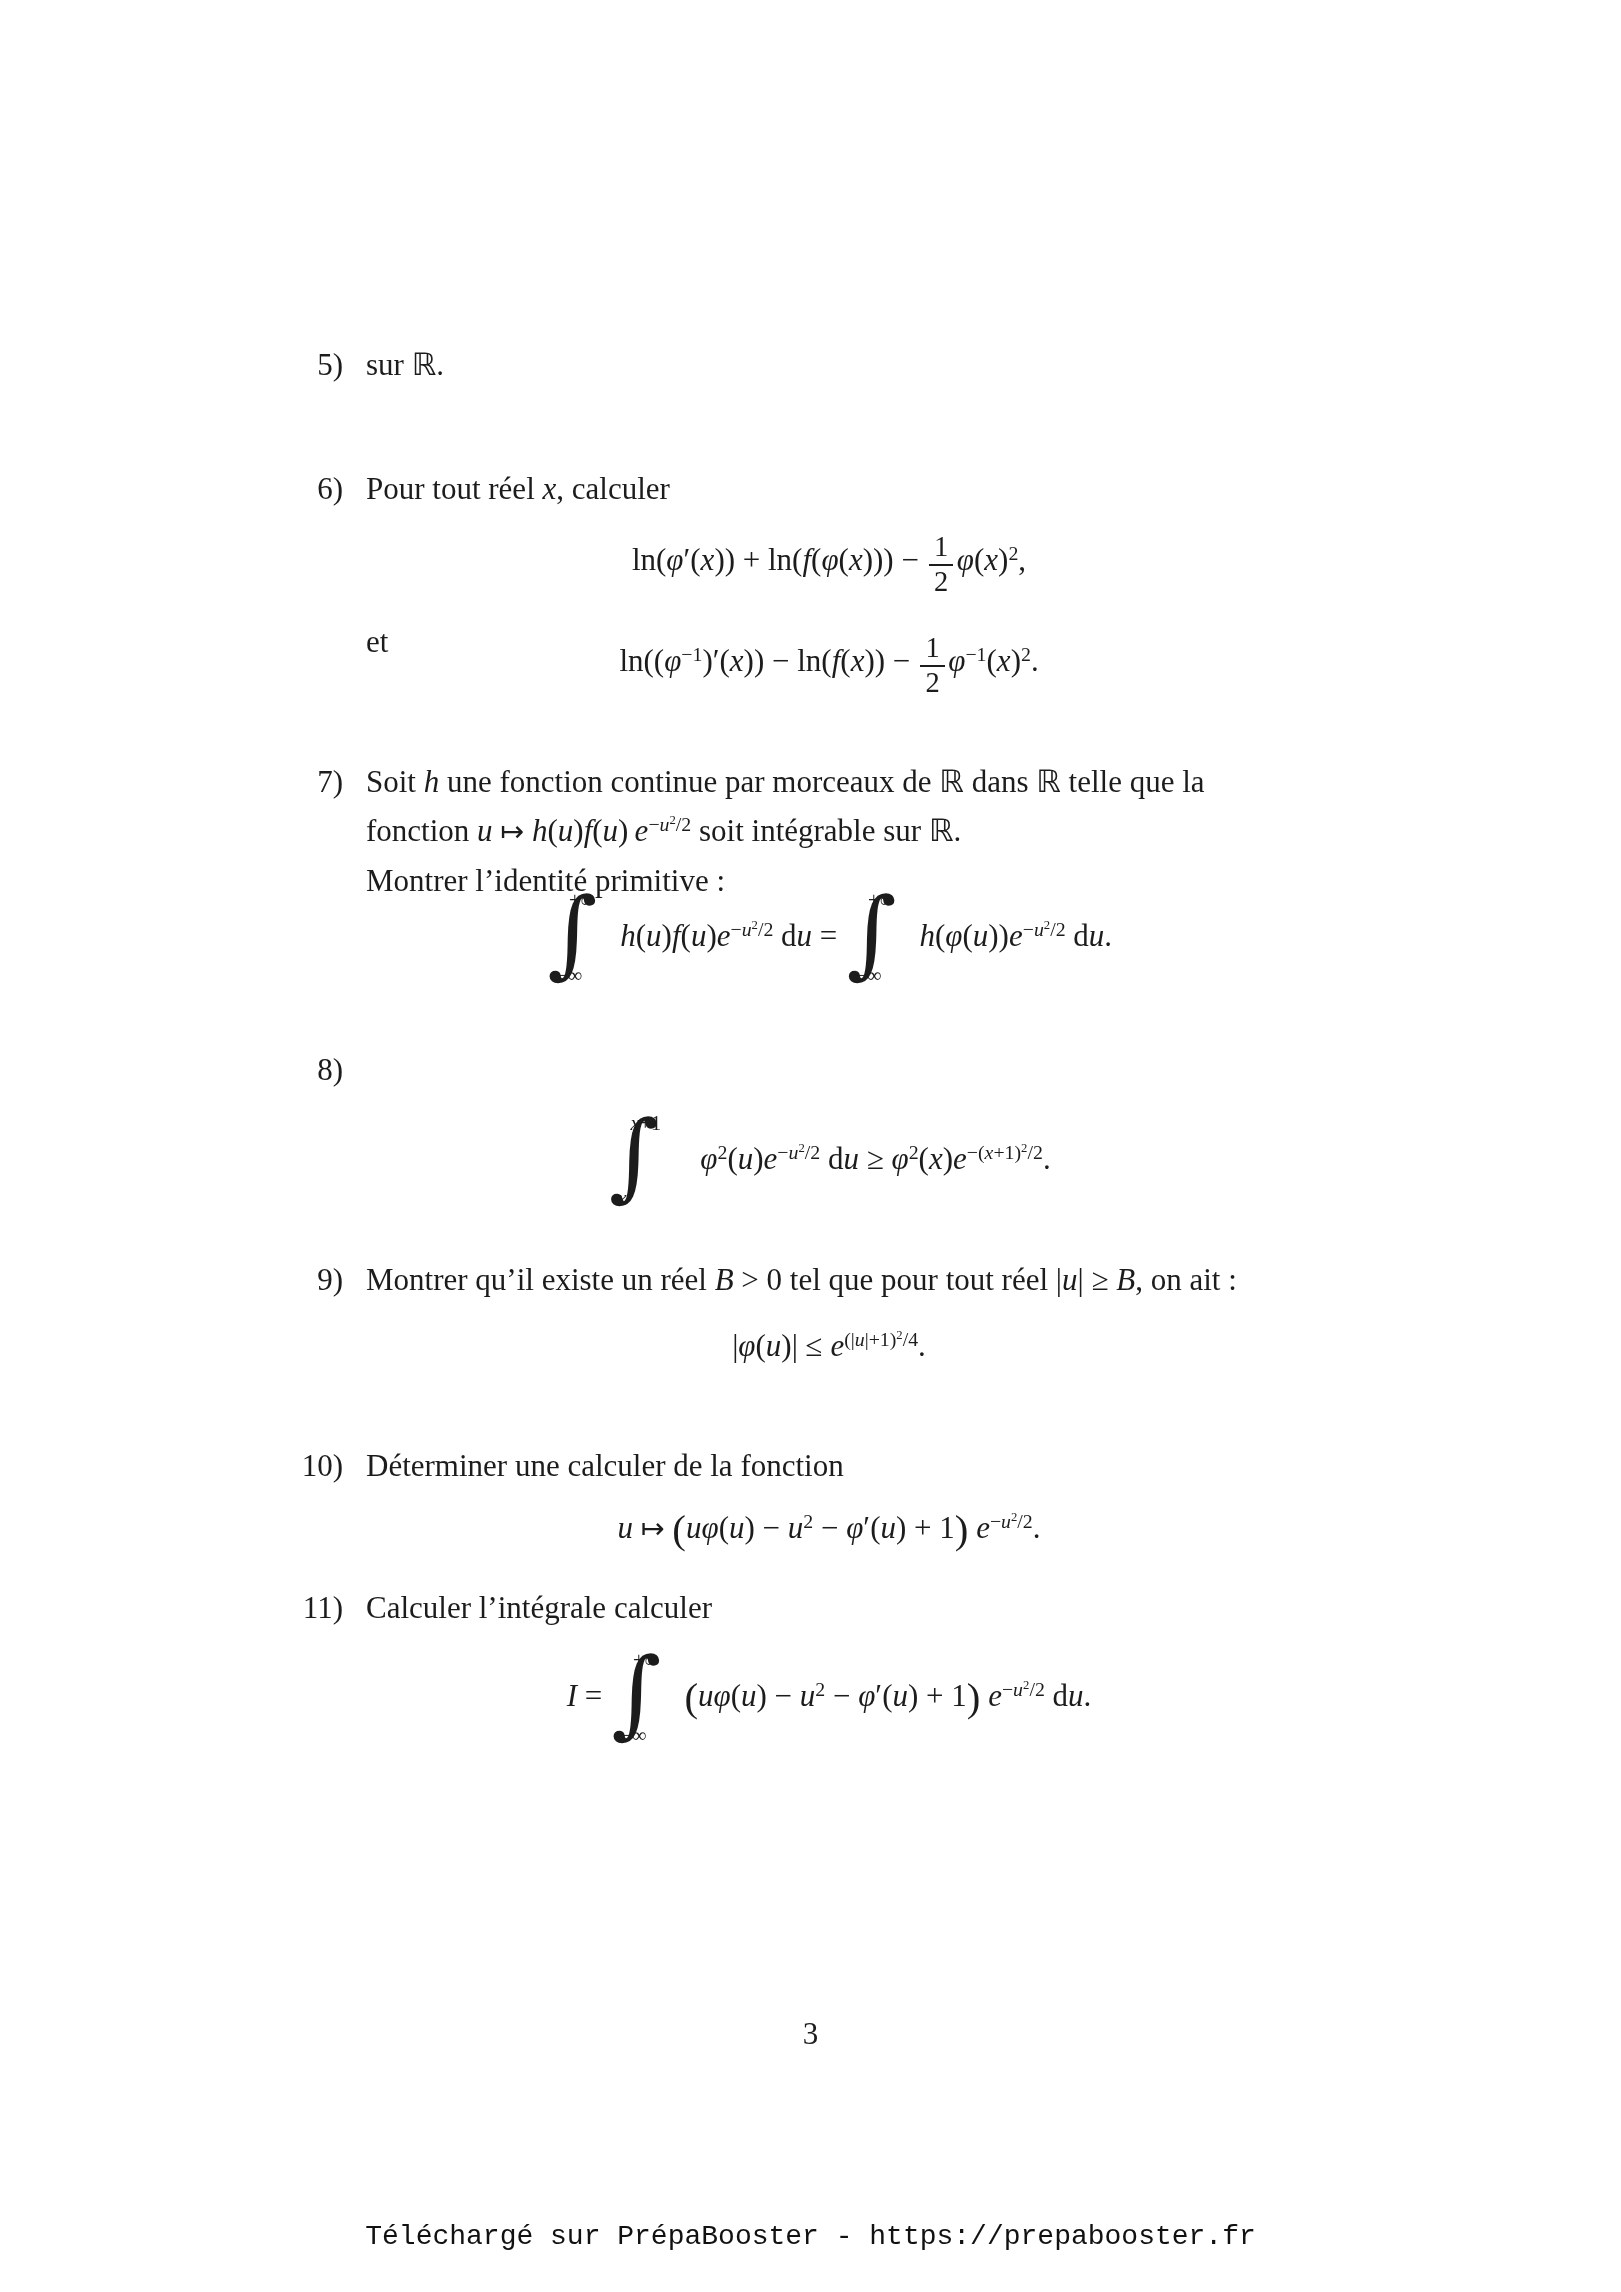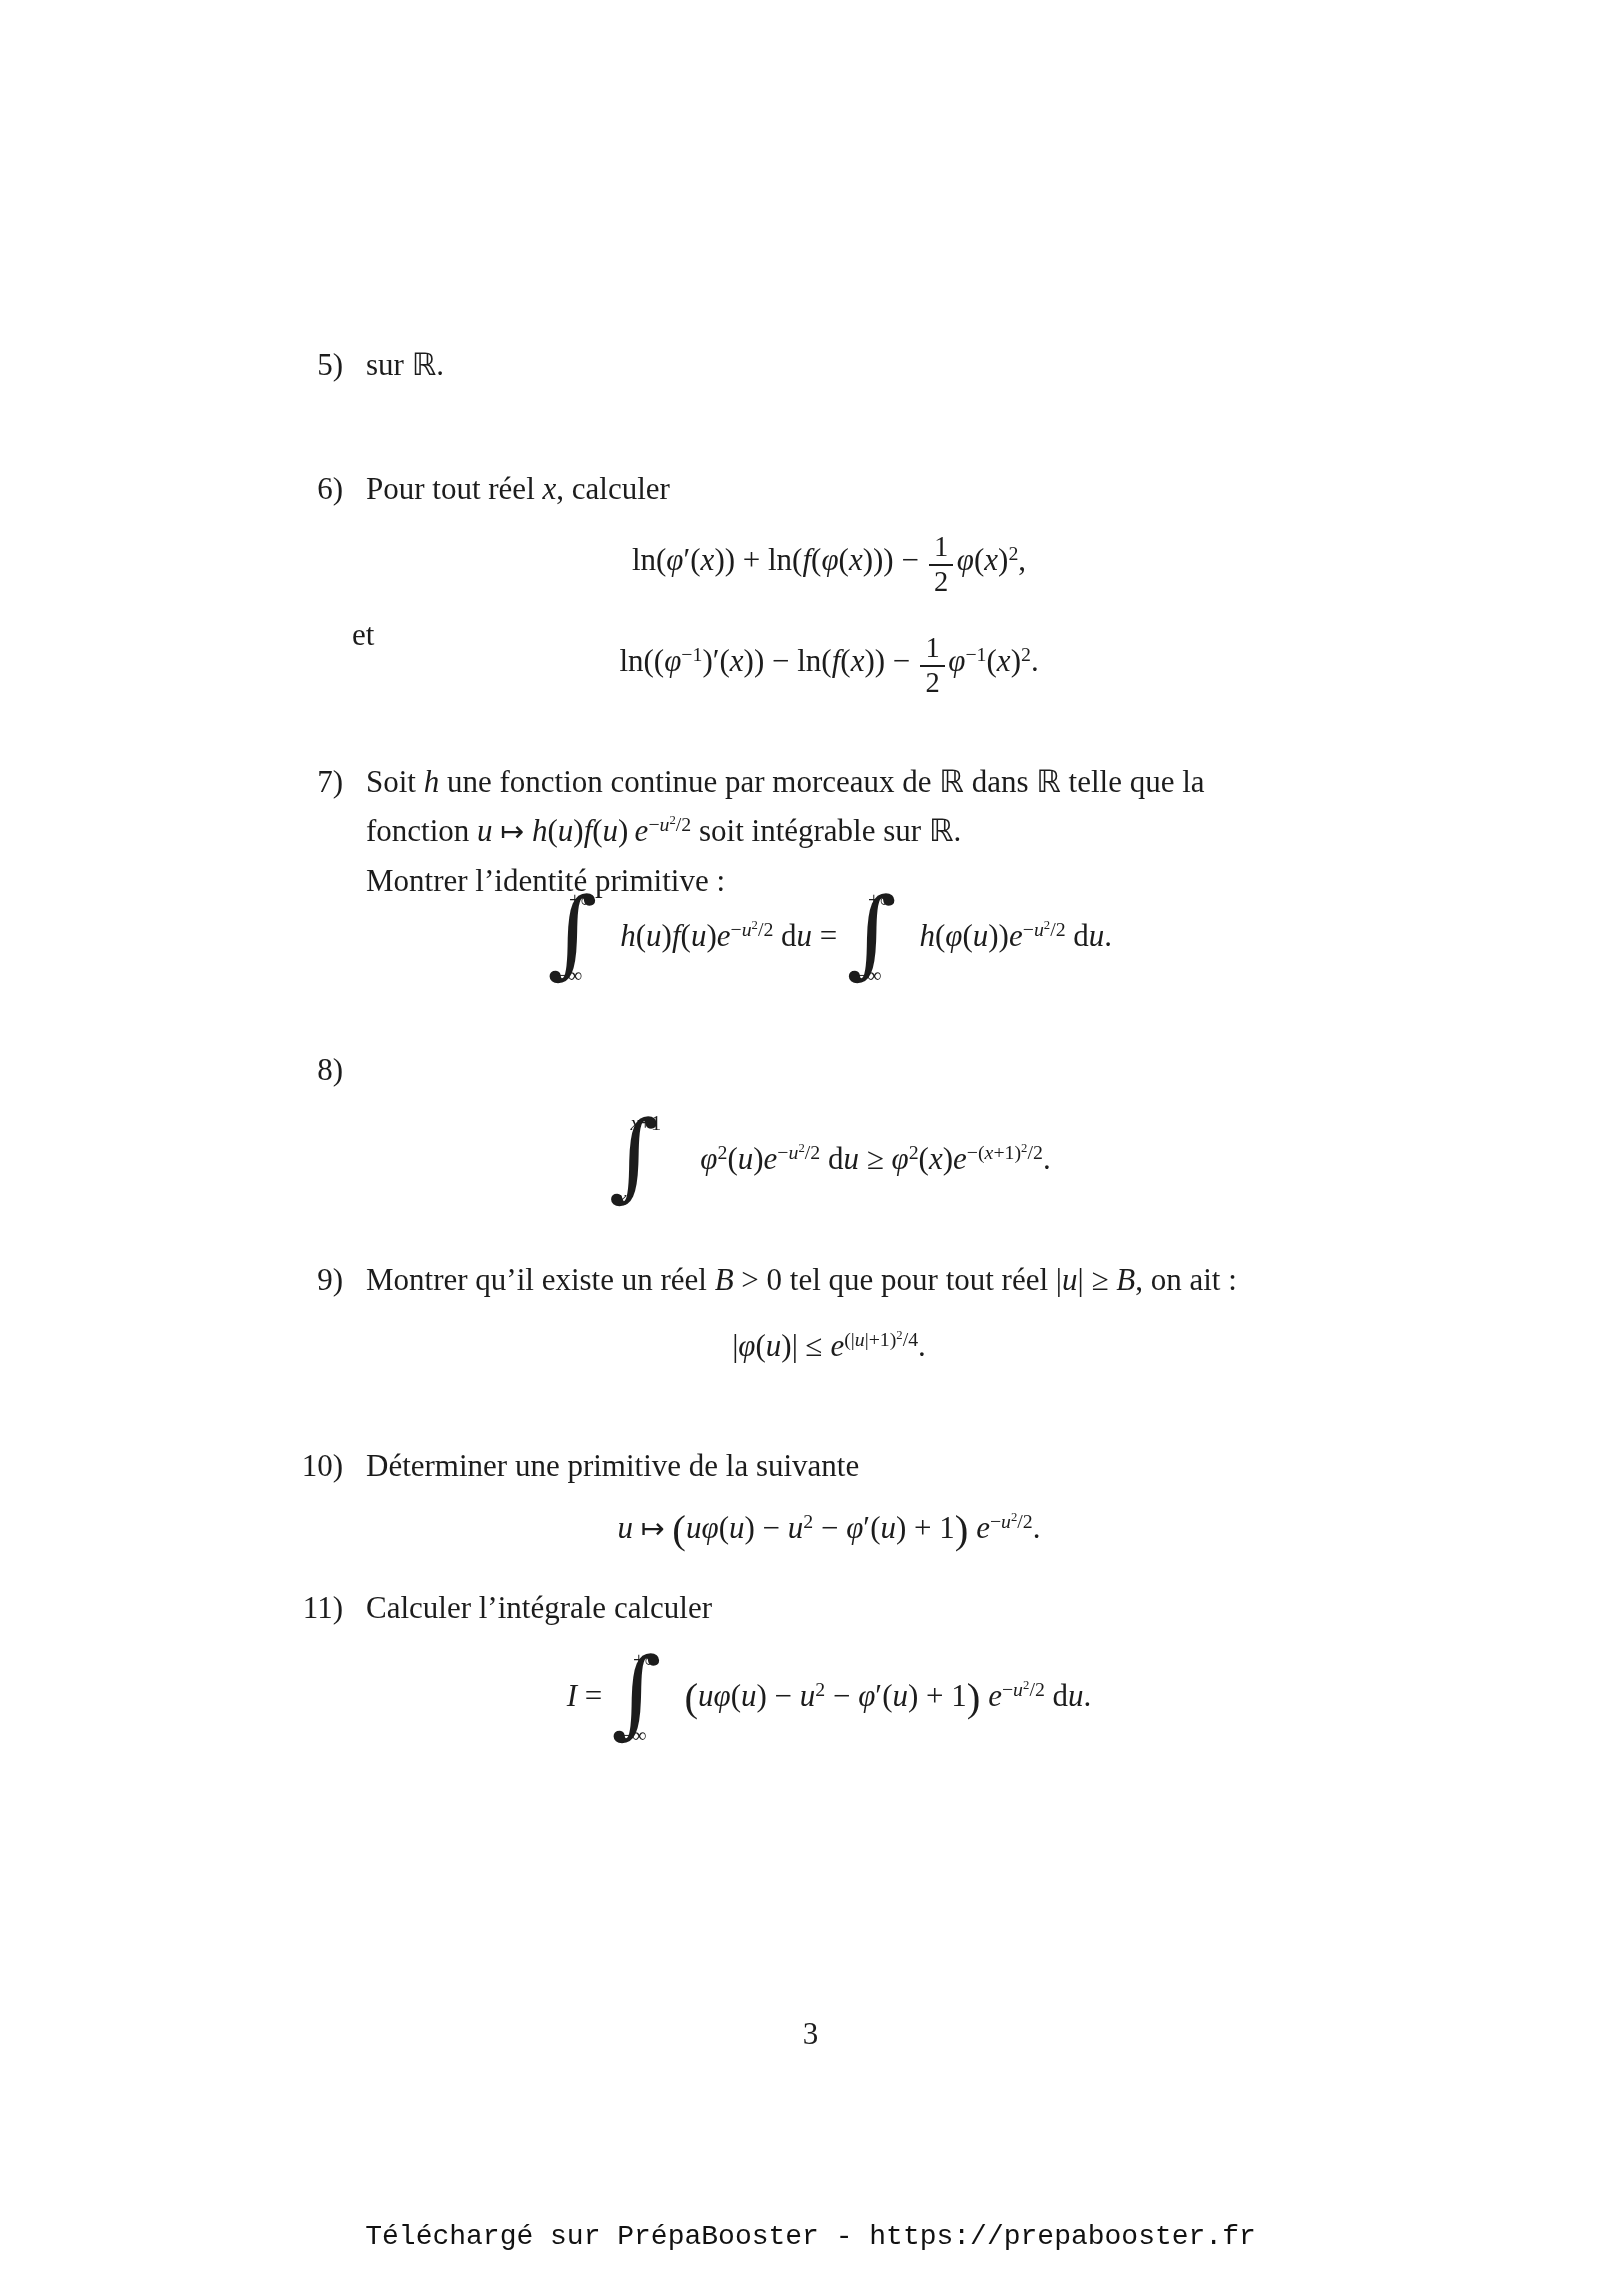--- a/index.html
+++ b/index.html
@@ -31,22 +31,23 @@
   .formula {
     position: absolute;
     left: 366px;
     width: 926px;
     text-align: center;
     line-height: 1.35;
     white-space: nowrap;
   }
   .connector {
     position: absolute;
-    left: 352px;
+    left: 366px;
     line-height: 49px;
+    margin-top: 7px;
   }
   sup { font-size: 0.64em; line-height: 0; vertical-align: 0.52em; }
   .bb { font-family: "DejaVu Sans", "DejaVu Serif", sans-serif; }
   .ar { font-family: "DejaVu Sans", sans-serif; font-size: 0.92em; }
   .frac {
     display: inline-block;
     vertical-align: -0.72em;
     text-align: center;
     margin: 0 0.12em 0 0.08em;
     font-size: 0.92em;
@@ -125,21 +126,21 @@
   <div class="formula" style="top:1117px"><span class="ig igw"><span class="isym">∫</span><span class="iup"><i>x</i>+1</span><span class="ilo"><i>x</i></span></span><i>φ</i><sup>2</sup>(<i>u</i>)<i>e</i><sup>−<i>u</i><sup>2</sup>/2</sup> d<i>u</i> ≥ <i>φ</i><sup>2</sup>(<i>x</i>)<i>e</i><sup>−(<i>x</i>+1)<sup>2</sup>/2</sup>.</div>
 
   <div class="num" style="top:1255px">9)</div>
   <div class="body" style="top:1255px">
     <div class="line">Montrer qu’il existe un réel <i>B</i> &gt; 0 tel que pour tout réel |<i>u</i>| ≥ <i>B</i>, on ait :</div>
   </div>
   <div class="formula" style="top:1325px">|<i>φ</i>(<i>u</i>)| ≤ <i>e</i><sup>(|<i>u</i>|+1)<sup>2</sup>/4</sup>.</div>
 
   <div class="num" style="top:1441px">10)</div>
   <div class="body" style="top:1441px">
-    <div class="line">Déterminer une primitive de la suivante</div>
+    <div class="line">Déterminer une calculer de la fonction</div>
   </div>
   <div class="formula" style="top:1507px"><i>u</i> <span class="ar">↦</span> <span class="bigp">(</span><i>u</i><i>φ</i>(<i>u</i>) − <i>u</i><sup>2</sup> − <i>φ</i>′(<i>u</i>) + 1<span class="bigp">)</span> <i>e</i><sup>−<i>u</i><sup>2</sup>/2</sup>.</div>
 
   <div class="num" style="top:1583px">11)</div>
   <div class="body" style="top:1583px">
     <div class="line">Calculer l’intégrale calculer</div>
   </div>
   <div class="formula" style="top:1654px"><i>I</i> = <span class="ig"><span class="isym">∫</span><span class="iup">+∞</span><span class="ilo">−∞</span></span><span class="bigp">(</span><i>u</i><i>φ</i>(<i>u</i>) − <i>u</i><sup>2</sup> − <i>φ</i>′(<i>u</i>) + 1<span class="bigp">)</span> <i>e</i><sup>−<i>u</i><sup>2</sup>/2</sup> d<i>u</i>.</div>
 
   <div class="pagenum">3</div>

